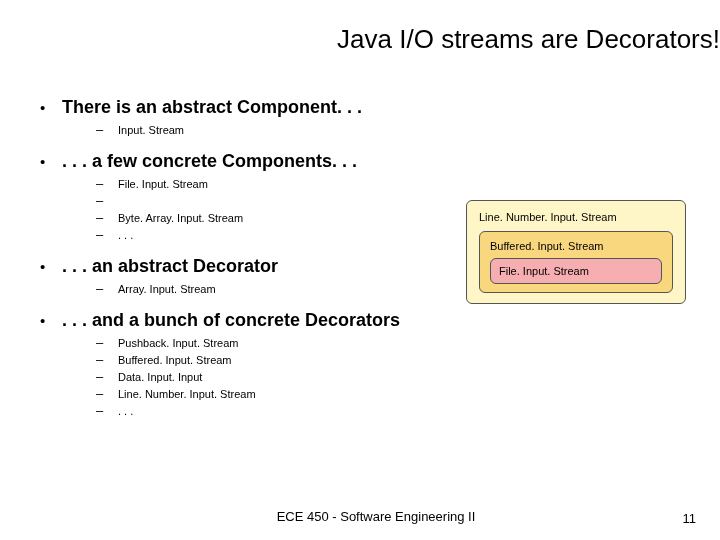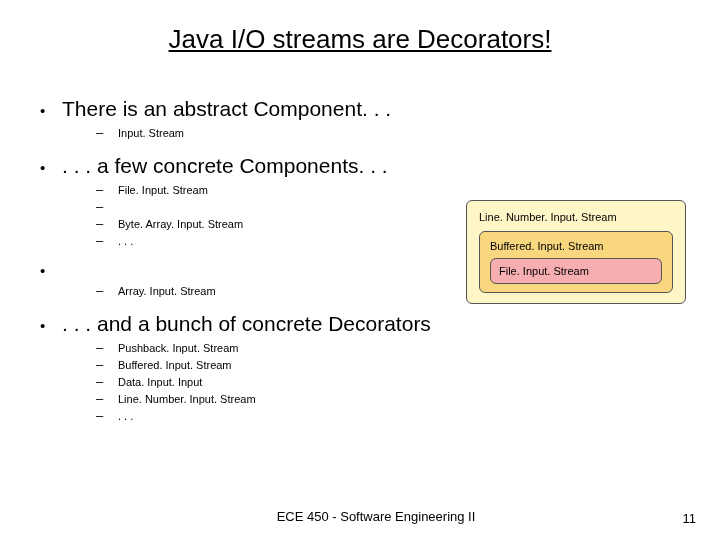--- a/index.html
+++ b/index.html
@@ -5,44 +5,44 @@
   * { box-sizing: border-box; margin: 0; padding: 0; }
   body {
     width: 720px;
     height: 540px;
     background: #fff;
     font-family: Verdana, Arial, sans-serif;
     position: relative;
     overflow: hidden;
   }
   .title {
-    text-align: center;
+    text-align: right;
     font-size: 26px;
     padding-top: 24px;
     padding-bottom: 10px;
-    text-decoration: underline;
   }
   .content {
     padding-left: 36px;
     padding-top: 18px;
   }
   .bullet-row {
     display: flex;
     align-items: baseline;
     margin-top: 14px;
   }
   .bullet-dot {
     font-size: 15px;
     width: 26px;
     flex-shrink: 0;
     text-align: left;
     padding-left: 4px;
   }
   .bullet-text {
-    font-size: 21px;
+    font-size: 18px;
+    font-weight: bold;
   }
   .sub-list {
     margin-left: 60px;
     margin-top: 4px;
   }
   .sub-row {
     display: flex;
     align-items: baseline;
     margin-top: 2px;
   }
@@ -138,20 +138,21 @@
         <div class="sub-text">Byte. Array. Input. Stream</div>
       </div>
     <div class="sub-row">
         <div class="sub-dash">–</div>
         <div class="sub-text">. . .</div>
       </div>
   </div>
 
   <div class="bullet-row">
     <div class="bullet-dot">•</div>
+    <div class="bullet-text">. . . an abstract Decorator</div>
   </div>
   <div class="sub-list">
     <div class="sub-row">
         <div class="sub-dash">–</div>
         <div class="sub-text">Array. Input. Stream</div>
       </div>
   </div>
 
   <div class="bullet-row">
     <div class="bullet-dot">•</div>

